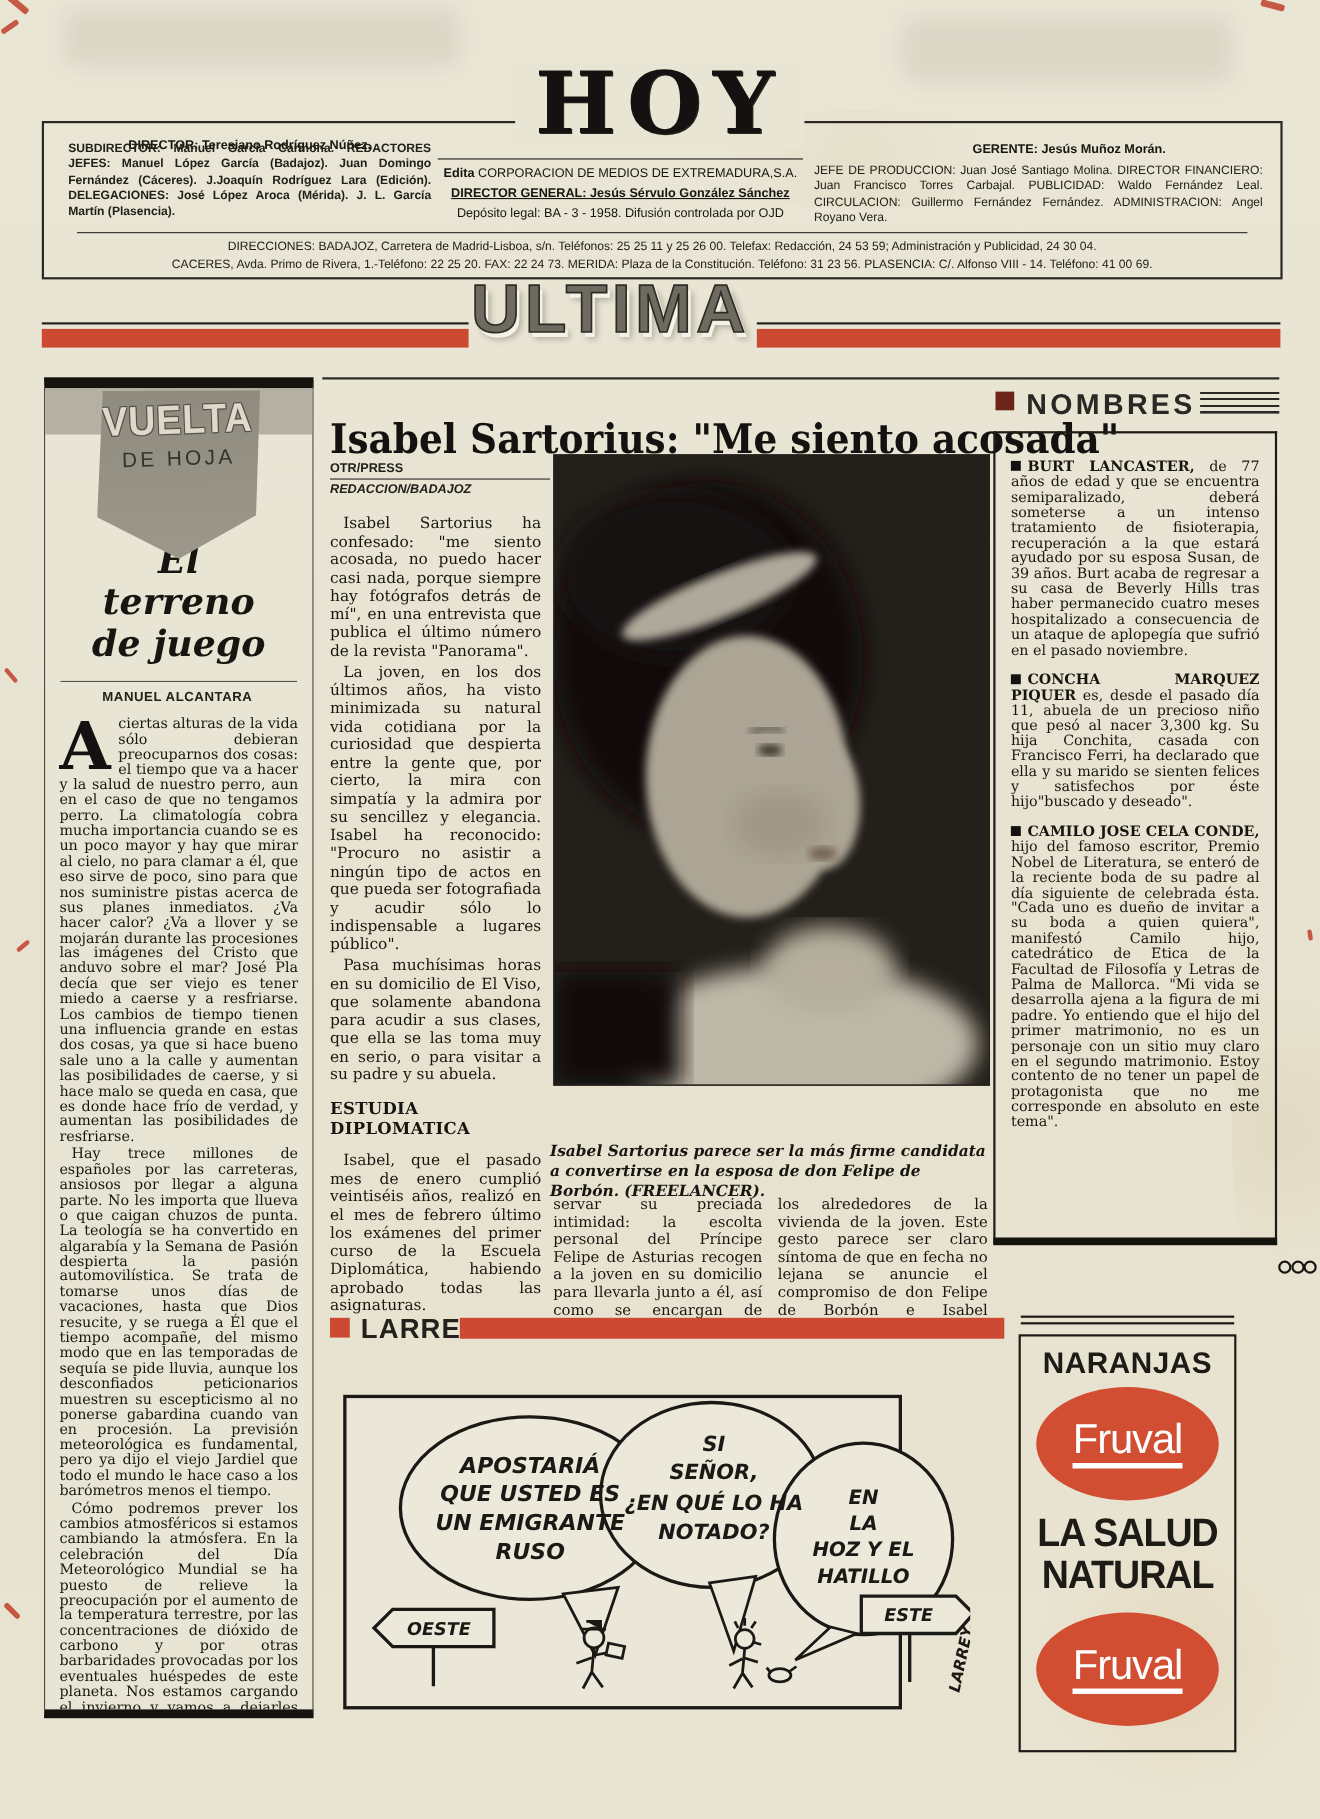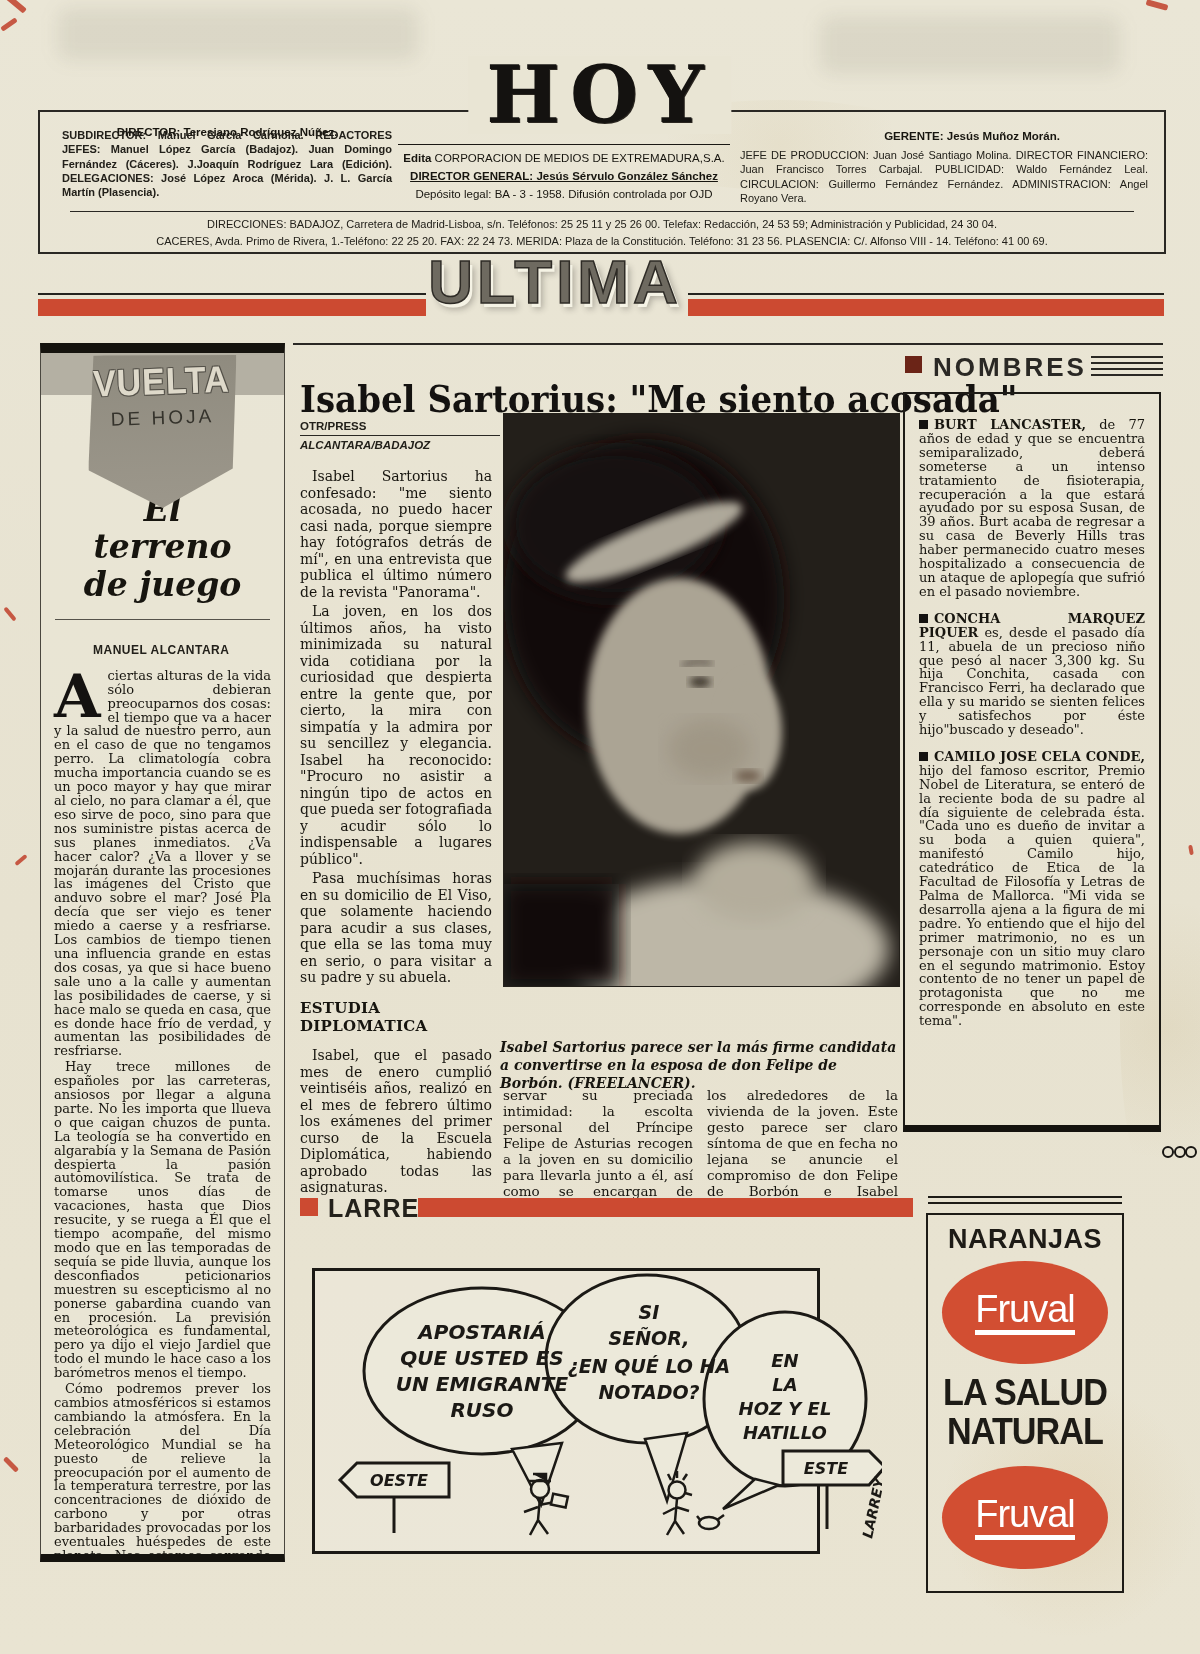--- a/index.html
+++ b/index.html
@@ -37,21 +37,21 @@
   .vbadge{position:absolute;left:50%;top:0;transform:translateX(-50%) rotate(-2deg);width:152px;height:155px;
     background:linear-gradient(#8f8b7f,#9c978b);
     clip-path:polygon(6% 0,100% 3%,95% 76%,48% 100%,0 74%);text-align:center;}
   .vword{display:block;margin-top:8px;font-weight:700;font-size:37px;letter-spacing:1px;color:#ded9ca;
     transform:scaleX(.92);
     text-shadow:1px 1px 0 #55524a,-1px -1px 0 #55524a,1px -1px 0 #55524a,-1px 1px 0 #55524a;}
   .vsub{display:block;margin-top:4px;font-size:19px;letter-spacing:3px;color:#35332c;}
   .vhead{margin:96px 10px 0;text-align:center;font-family:"DejaVu Serif",serif;
     font-style:italic;font-weight:bold;font-size:33px;line-height:1.13;color:#17150f;width:175px;
     margin-left:auto;margin-right:auto;}
-  .vbyline{margin:16px 14px 0;border-top:1px solid #55524a;padding-top:23px;
+  .vbyline{margin:16px 14px 0;border-top:1px solid #55524a;padding-top:6px;
     font-size:12px;font-weight:bold;letter-spacing:.5px;color:#22201a;padding-left:38px;}
   .vbody{margin:12px 13px 0;font-family:"DejaVu Serif",serif;font-size:13px;line-height:1.07;
     text-align:justify;color:#17150f;}
   .vbody p{margin:0 0 2px;}
   .vbody p.ind{text-indent:11px;}
   .dropcap{float:left;font-family:"DejaVu Serif",serif;font-weight:bold;font-size:60px;line-height:.82;
     margin:3px 7px 0 0;color:#141210;}
 
   
   .mainline{position:absolute;left:293px;top:343px;width:870px;height:2px;background:#2a2824;}
@@ -170,27 +170,27 @@
     <div class="vbody">
       <p><span class="dropcap">A</span><span>ciertas alturas de la vida sólo debieran preocuparnos dos cosas: el tiempo que va a hacer y la salud de nuestro perro, aun en el caso de que no tengamos perro. La climatología cobra mucha importancia cuando se es un poco mayor y hay que mirar al cielo, no para clamar a él, que eso sirve de poco, sino para que nos suministre pistas acerca de sus planes inmediatos. ¿Va hacer calor? ¿Va a llover y se mojarán durante las procesiones las imágenes del Cristo que anduvo sobre el mar? José Pla decía que ser viejo es tener miedo a caerse y a resfriarse. Los cambios de tiempo tienen una influencia grande en estas dos cosas, ya que si hace bueno sale uno a la calle y aumentan las posibilidades de caerse, y si hace malo se queda en casa, que es donde hace frío de verdad, y aumentan las posibilidades de resfriarse.</span></p>
       <p class="ind">Hay trece millones de españoles por las carreteras, ansiosos por llegar a alguna parte. No les importa que llueva o que caigan chuzos de punta. La teología se ha convertido en algarabía y la Semana de Pasión despierta la pasión automovilística. Se trata de tomarse unos días de vacaciones, hasta que Dios resucite, y se ruega a Él que el tiempo acompañe, del mismo modo que en las temporadas de sequía se pide lluvia, aunque los desconfiados peticionarios muestren su escepticismo al no ponerse gabardina cuando van en procesión. La previsión meteorológica es fundamental, pero ya dijo el viejo Jardiel que todo el mundo le hace caso a los barómetros menos el tiempo.</p>
       <p class="ind">Cómo podremos prever los cambios atmosféricos si estamos cambiando la atmósfera. En la celebración del Día Meteorológico Mundial se ha puesto de relieve la preocupación por el aumento de la temperatura terrestre, por las concentraciones de dióxido de carbono y por otras barbaridades provocadas por los eventuales huéspedes de este planeta. Nos estamos cargando el invierno y vamos a dejarles un terreno de juego inservible a nuestros descendientes, que se van a acordar de sus puñeteros padres por tratar tan mal a la madre naturaleza. Estamos haciendo demasiadas tonterías. El hombre es un bobo para el hombre.</p>
     </div>
   </aside>
 
   <h1 class="headline">Isabel Sartorius: "Me siento acosada"</h1>
   <div class="credit">
     <div class="c1">OTR/PRESS</div>
-    <div class="c2">ALCANTARA/BADAJOZ</div>
+    <div class="c2">REDACCION/BADAJOZ</div>
   </div>
 
   <div class="abs acol" style="left:300px;top:468px;width:192px;height:727px;">
     <p class="ind">Isabel Sartorius ha confesado: "me siento acosada, no puedo hacer casi nada, porque siempre hay fotógrafos detrás de mí", en una entrevista que publica el último número de la revista "Panorama".</p>
     <p class="ind">La joven, en los dos últimos años, ha visto minimizada su natural vida cotidiana por la curiosidad que despierta entre la gente que, por cierto, la mira con simpatía y la admira por su sencillez y elegancia. Isabel ha reconocido: "Procuro no asistir a ningún tipo de actos en que pueda ser fotografiada y acudir sólo lo indispensable a lugares público".</p>
-    <p class="ind">Pasa muchísimas horas en su domicilio de El Viso, que solamente haciendo para acudir a sus clases, que ella se las toma muy en serio, o para visitar a su padre y su abuela.</p>
+    <p class="ind">Pasa muchísimas horas en su domicilio de El Viso, que solamente abandona para acudir a sus clases, que ella se las toma muy en serio, o para visitar a su padre y su abuela.</p>
     <div class="subhead">ESTUDIA DIPLOMATICA</div>
     <p class="ind">Isabel, que el pasado mes de enero cumplió veintiséis años, realizó en el mes de febrero último los exámenes del primer curso de la Escuela Diplomática, habiendo aprobado todas las asignaturas.</p>
 
   </div>
 
   <div class="photo-frame">
     <svg width="395" height="572" viewBox="0 0 395 572">
       <defs>
         <filter id="b2">
             <feGaussianBlur stdDeviation="4"></feGaussianBlur>

